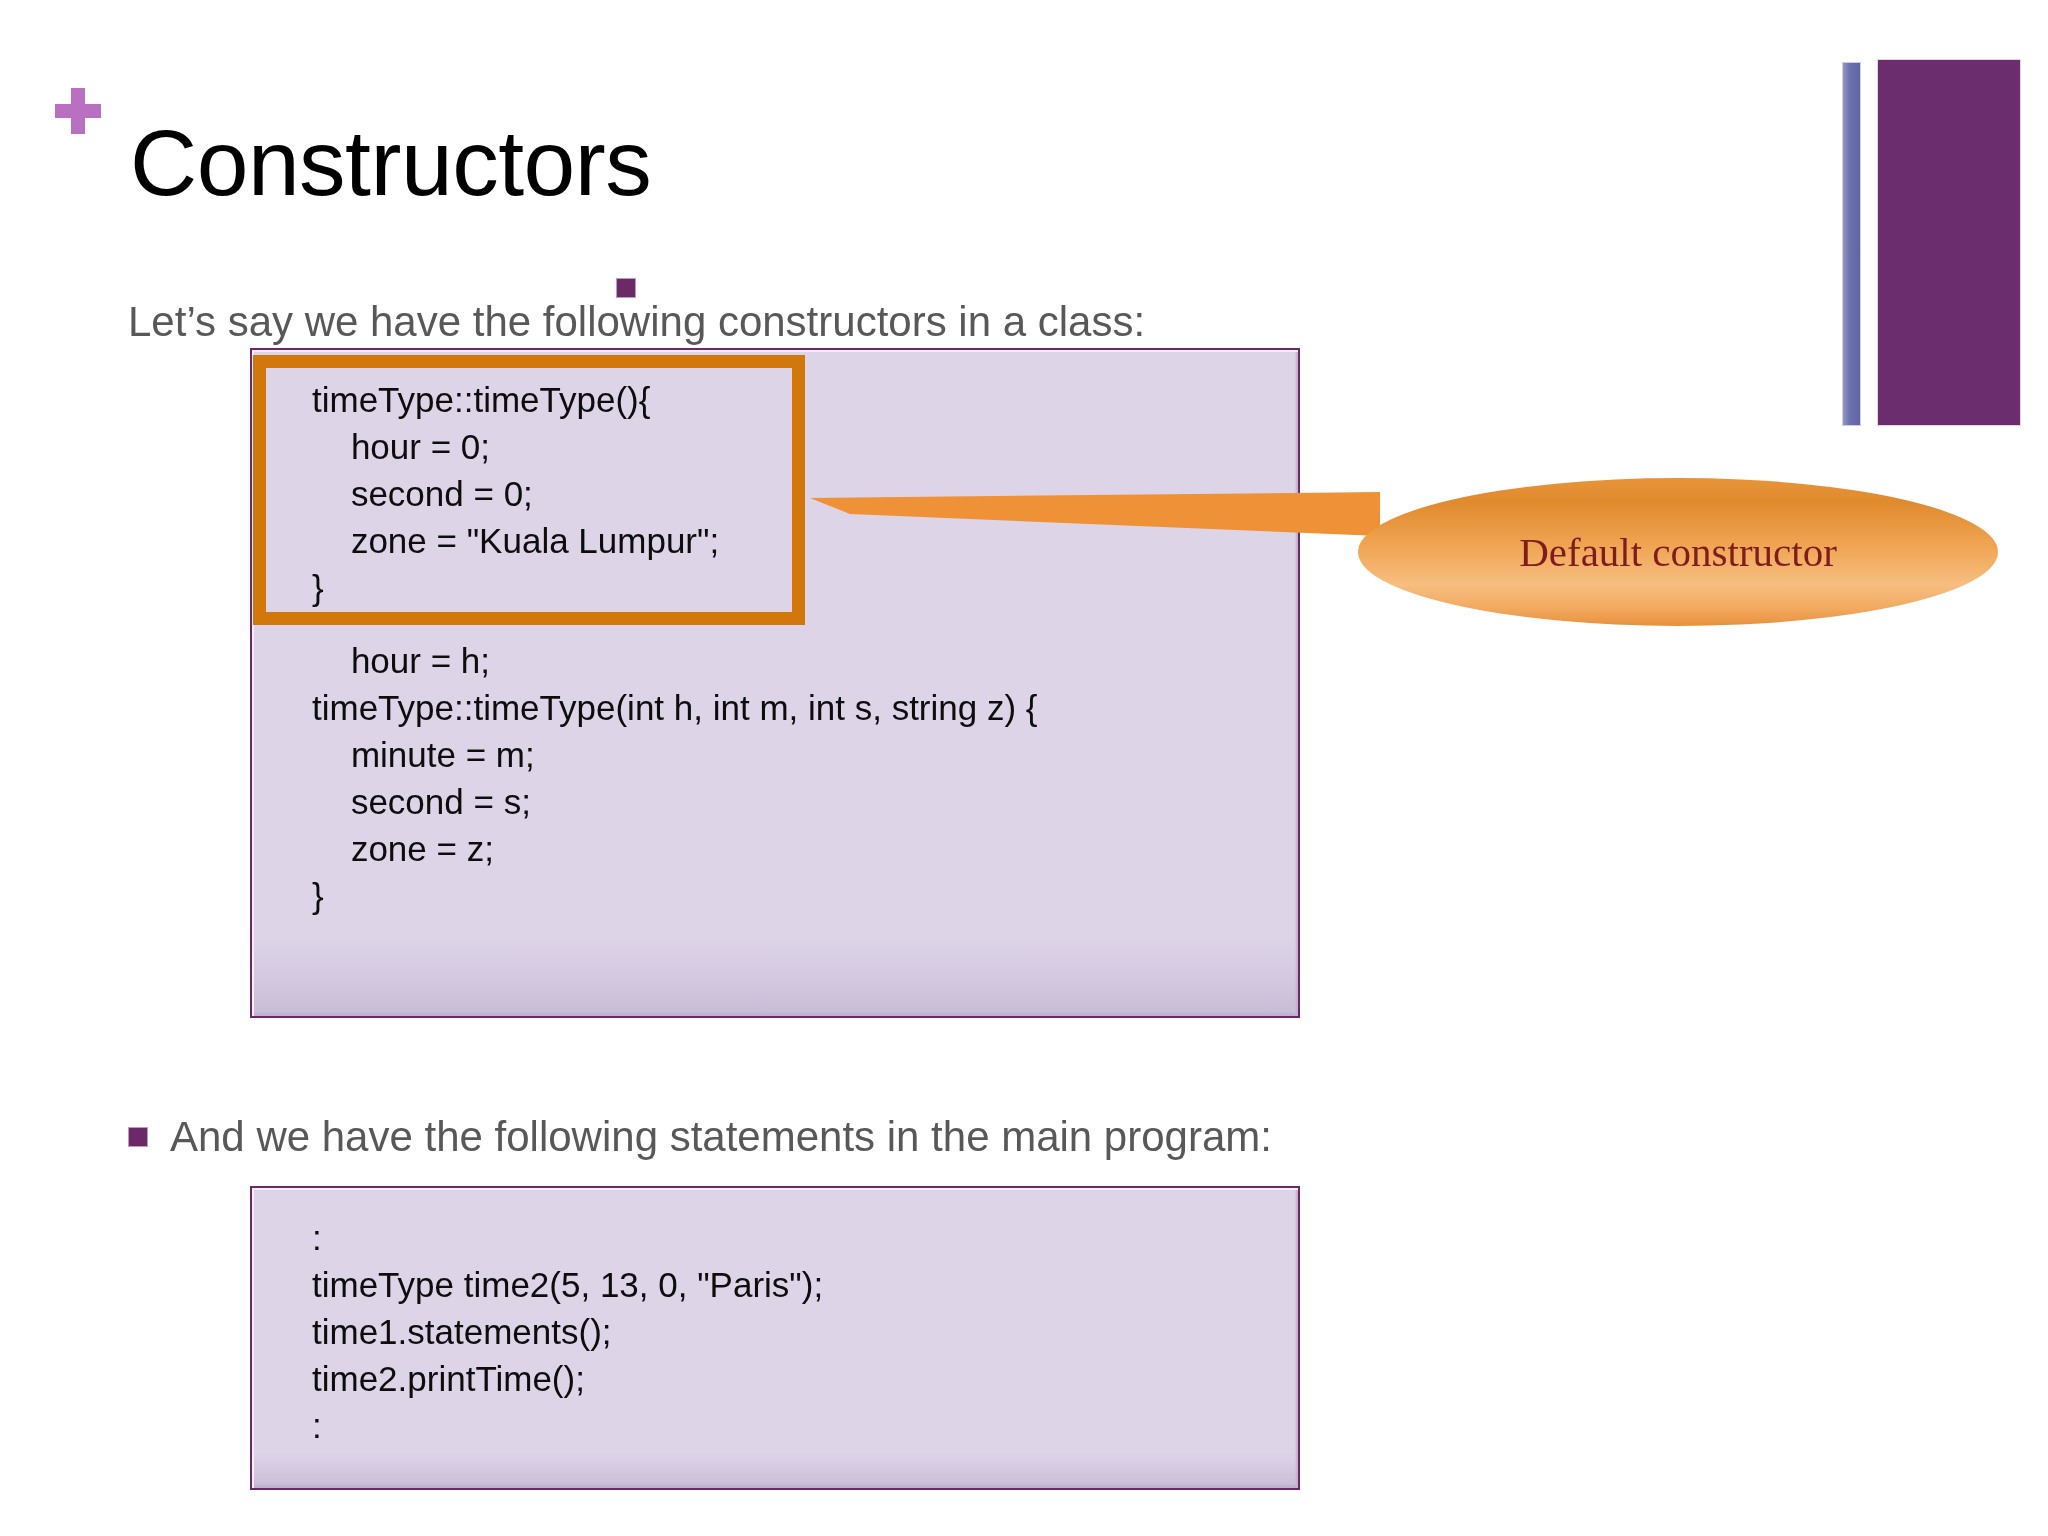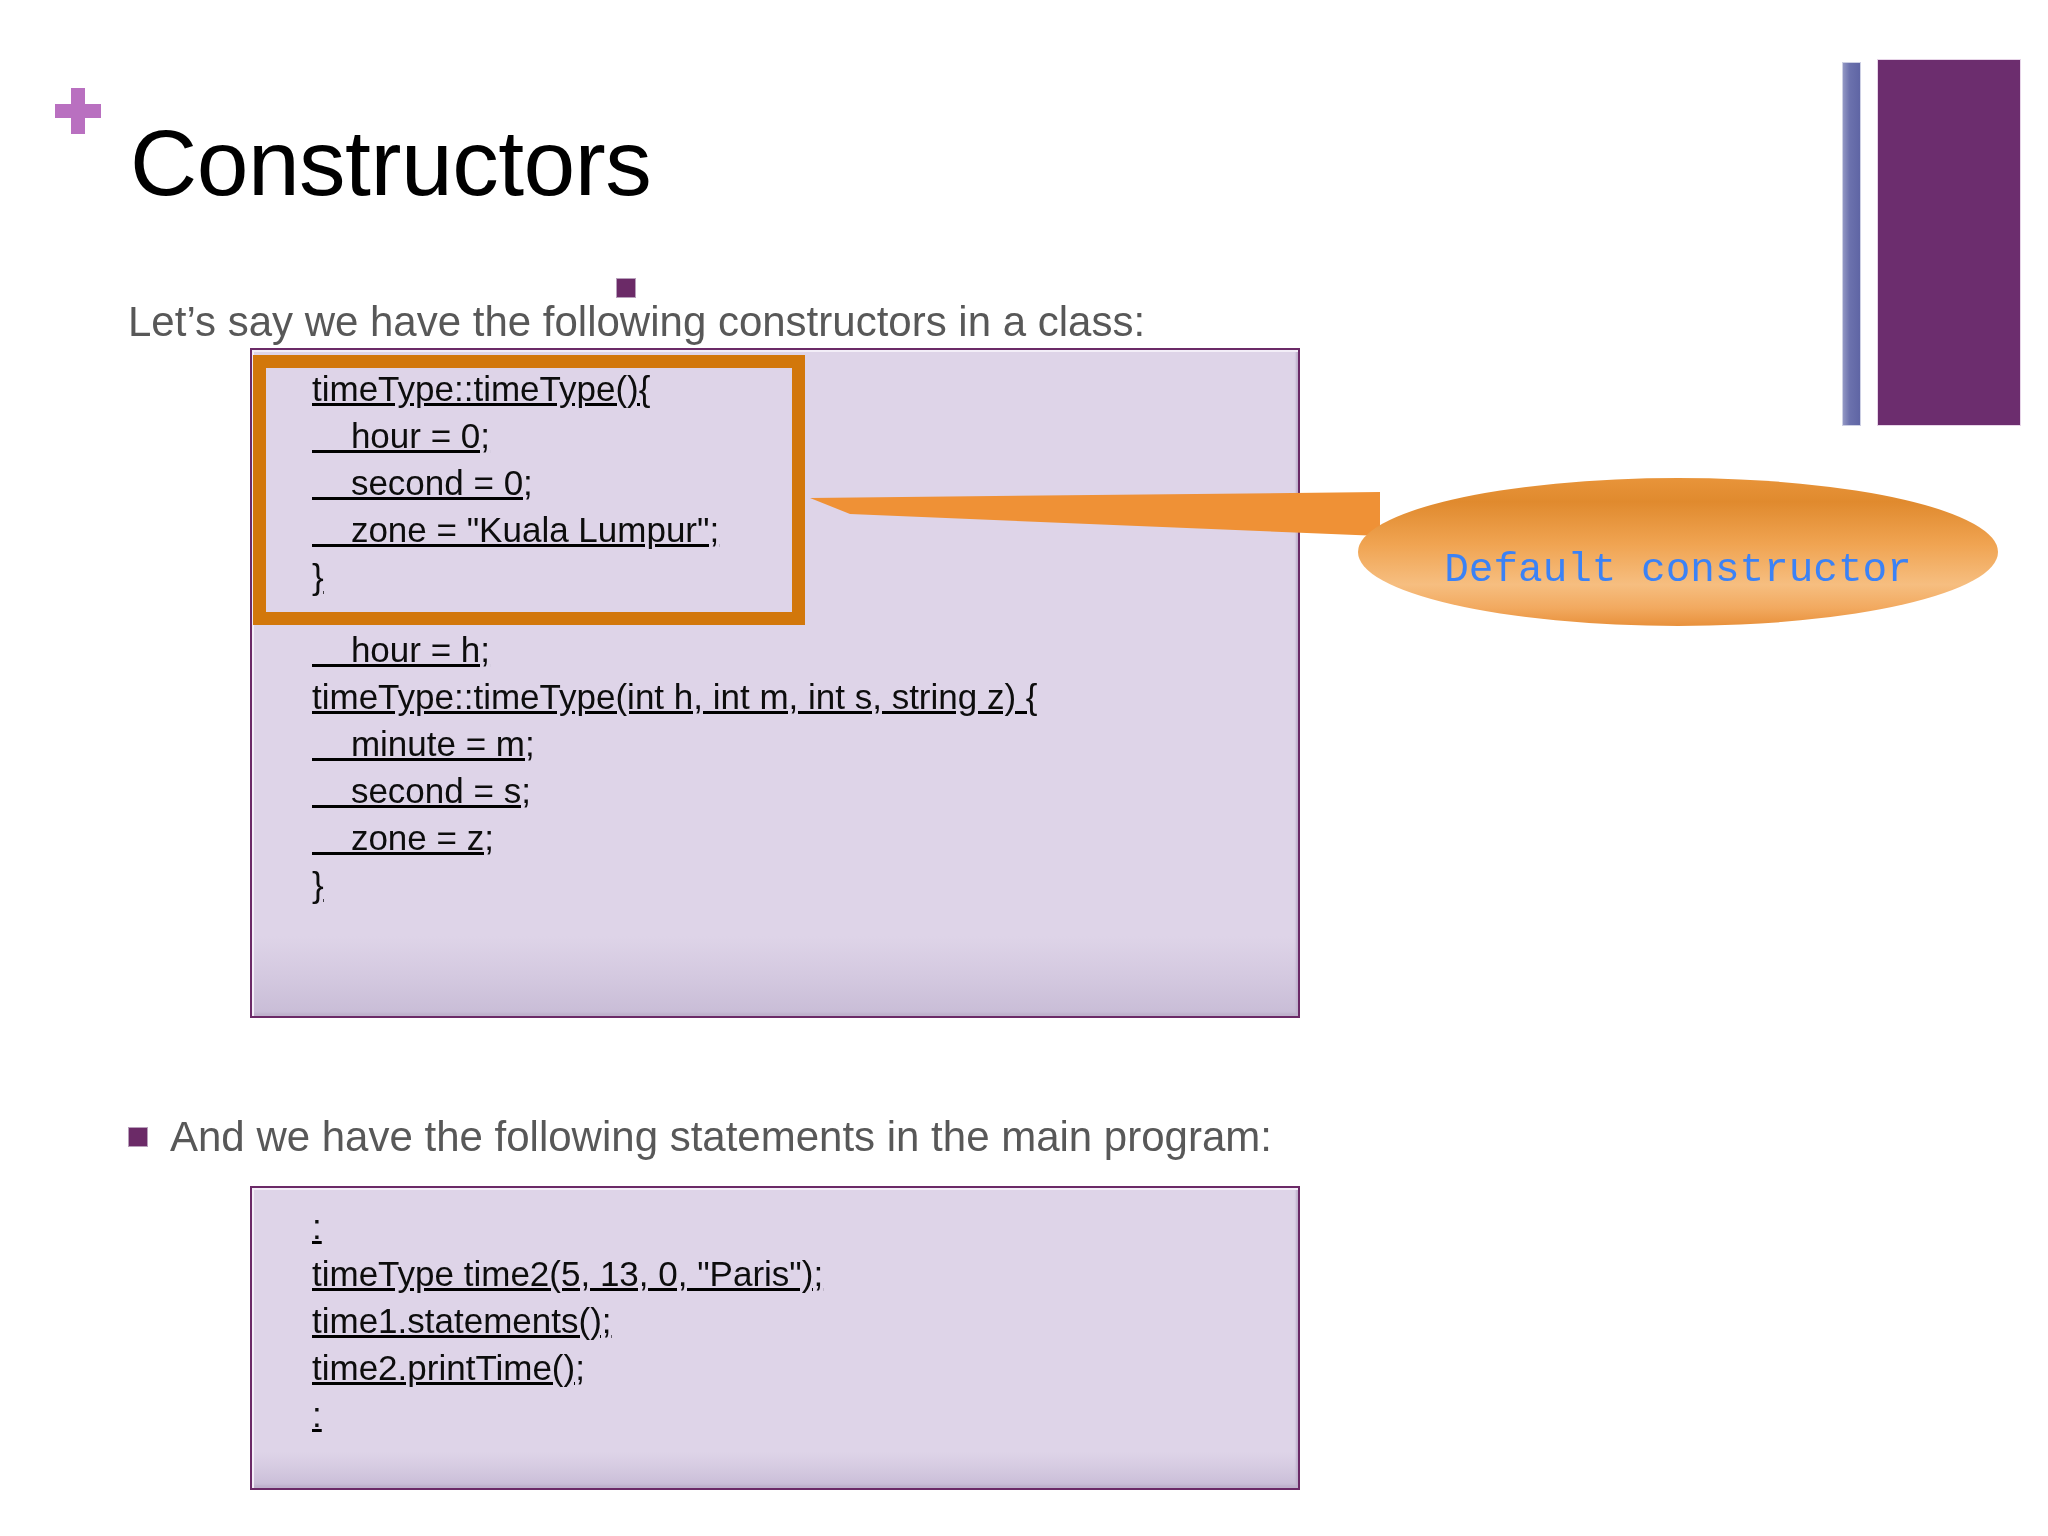--- a/index.html
+++ b/index.html
@@ -95,22 +95,21 @@
   #bullet-2 { left: 128px; top: 1113px; }
 
   
   .code-box {
     position: absolute;
     background: linear-gradient(to bottom,
         #ded4e8 0%, #ded4e8 88%, #d4c9e0 94%, #c8bcd6 100%);
     border: 2px solid #6b2a67;
     box-sizing: border-box;
     box-shadow: inset 2px 2px 0 #f3eef8, inset -2px -3px 2px #bfb2cd;
-    padding: 15px 0 22px 0;
-    text-decoration: underline;
+    padding: 26px 0 22px 0;
   }
   #code-box-1 {
     left: 250px;
     top: 348px;
     width: 1050px;
     height: 670px;
   }
   #code-box-2 {
     left: 250px;
     top: 1186px;
@@ -156,29 +155,29 @@
     top: 478px;
     width: 640px;
     height: 148px;
     border-radius: 50%;
     background: linear-gradient(to bottom,
         #e8943a 0%, #e08a2e 16%, #f0a452 45%, #f6be80 72%, #f2a95f 88%, #e8913c 100%);
   }
   #callout-label {
     position: absolute;
     left: 1358px;
-    top: 496px;
+    top: 478px;
     width: 640px;
     height: 148px;
     display: flex;
     align-items: center;
     justify-content: center;
     font-size: 41px;
-    color: #3b82f6;
-    font-family: Liberation Mono, monospace;
+    color: #7f1d1d;
+    font-family: Liberation Serif, serif;
     white-space: nowrap;
   }
 </style>
 </head>
 <body>
 
 <div id="deco-thin-bar"></div>
 <div id="deco-block"></div>
 
 <div id="plus-icon"></div>

